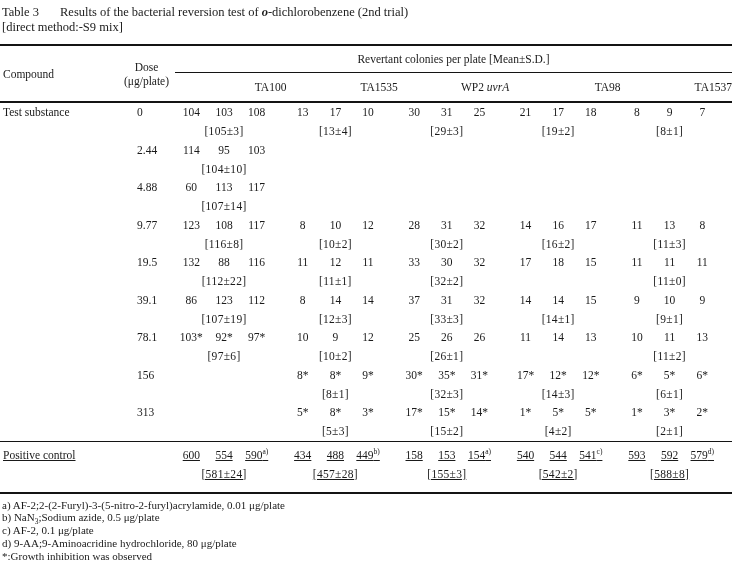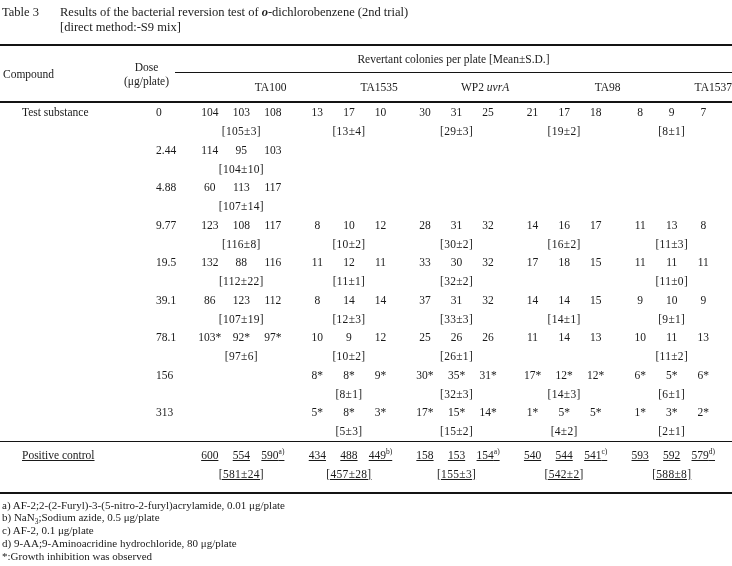--- a/index.html
+++ b/index.html
@@ -7,38 +7,38 @@
     width:732px; height:566px; overflow:hidden;
     color:#1a1a1a;
     font-family:"Liberation Serif","DejaVu Serif",serif;
   }
   .page { position:relative; width:732px; height:460px; background:#fff; }
 
   
   .titleblock { box-sizing:border-box; height:44px; padding:5px 2px 0 2px; font-size:12.5px; line-height:15px; }
   .titlerow { display:flex; }
   .table-num { min-width:58px; }
-  .title-l2 { margin-left:58px; }
+  .title-l2 { }
   .bi { font-style:italic; font-weight:bold; }
   .it { font-style:italic; }
 
   
   .tbl { border-top:2.5px solid #141414; }
 
   
   .thead { display:grid; grid-template-columns:118px 57px 1fr; height:55px; border-bottom:2.5px solid #141414; font-size:11.5px; }
   .th-compound { display:flex; align-items:center; padding-left:3px; }
   .th-dose { display:flex; flex-direction:column; align-items:center; justify-content:center; line-height:14px; text-align:center; }
   .th-right { display:flex; flex-direction:column; }
   .th-span { height:26px; display:flex; align-items:center; justify-content:center; border-bottom:1px solid #141414; }
   .th-strains { flex:1; display:grid; grid-template-columns:repeat(5,1fr); align-items:center; }
   .strain { text-align:right; }
 
   
-  .trow { display:grid; grid-template-columns:118px 57px repeat(5,1fr); font-size:11.5px;padding-left:19px; }
+  .trow { display:grid; grid-template-columns:118px 57px repeat(5,1fr); font-size:11.5px; }
   .dose-row { height:37.5px; }
   .c-compound { padding-left:3px; line-height:19px; }
   .c-dose { padding-left:19px; line-height:19px; }
   .scell { display:flex; flex-direction:column; align-items:flex-start; }
   .vals { display:grid; grid-template-columns:repeat(3,1fr); width:88%; line-height:19px; }
   .vals span { text-align:center; }
   .mean { width:88%; text-align:center; line-height:18px; letter-spacing:0.3px; }
 
   .rule-thin { border-top:1px solid #141414; }
   .pcsection { border-bottom:2.5px solid #141414;text-decoration:underline; }

